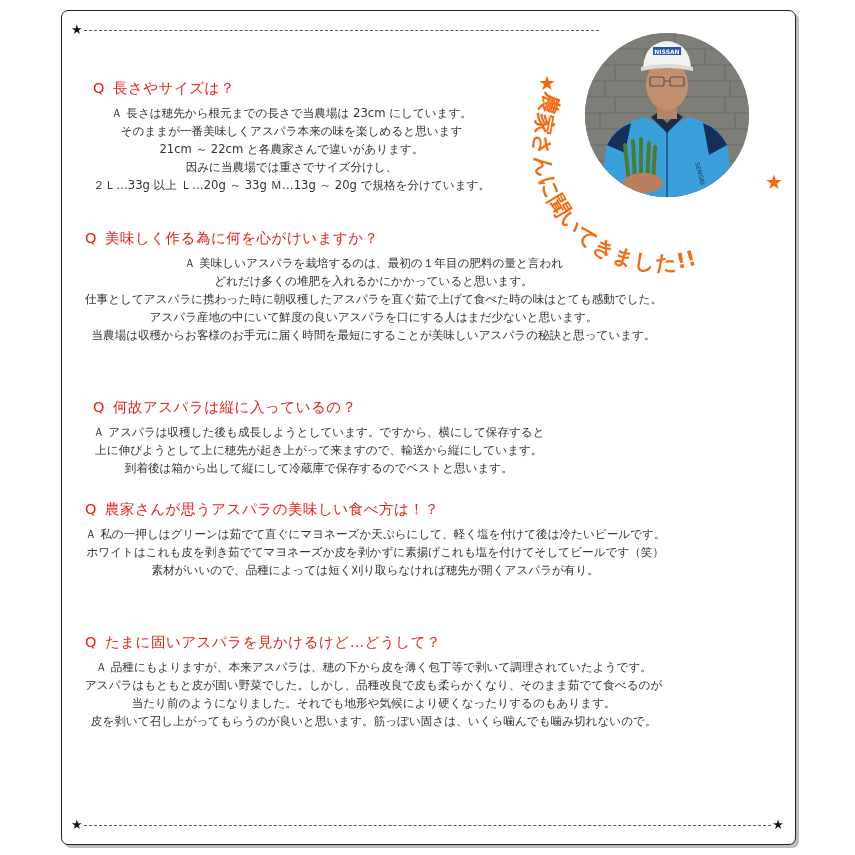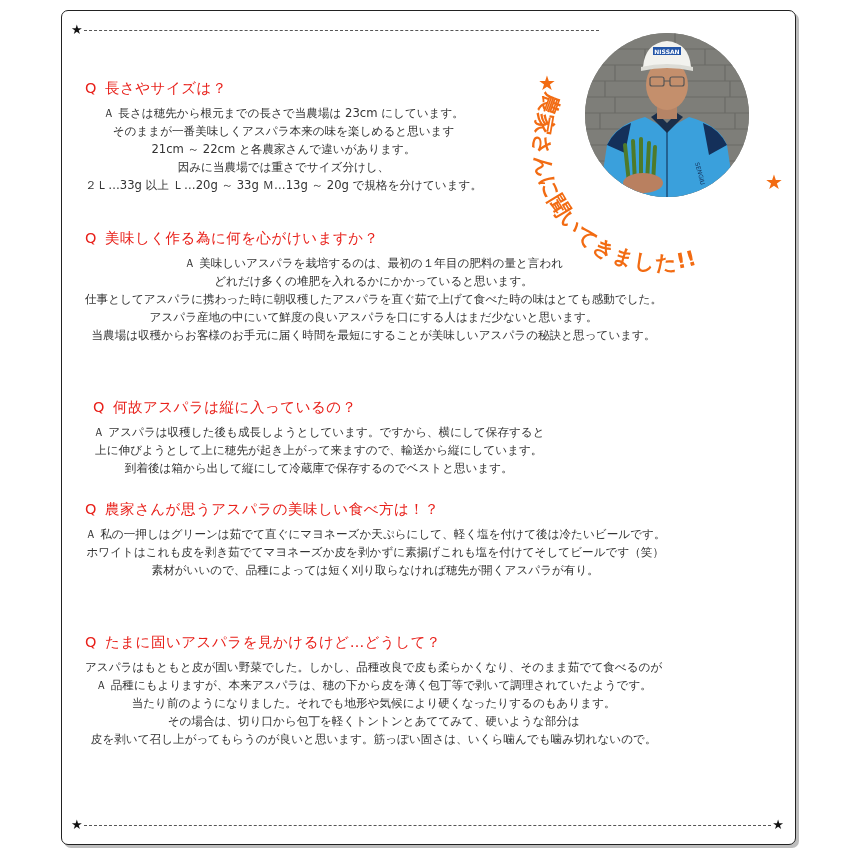--- a/index.html
+++ b/index.html
@@ -172,21 +172,21 @@
   <defs>
     <path id="arcPath" d="M 22 72 A 115 115 0 0 0 248 178"></path>
   </defs>
   <text fill="#f26b12" font-size="21" font-weight="bold" font-family="DejaVu Sans, sans-serif" letter-spacing="1">
     <textPath href="#arcPath">農家さんに聞いてきました!!</textPath>
   </text>
 </svg>
 <span class="star-orange" style="left:538px; top:73px;">★</span>
 <span class="star-orange" style="left:765px; top:172px;">★</span>
 
-<div class="qa" style="top:78px;">
+<div class="qa" style="top:78px;margin-left:8px;">
   <p class="q"><span class="qmark">Q</span><span>長さやサイズは？</span></p>
   <p class="a">
     <span class="line">Ａ 長さは穂先から根元までの長さで当農場は 23cm にしています。</span>
     <span class="line">そのままが一番美味しくアスパラ本来の味を楽しめると思います</span>
     <span class="line">21cm ～ 22cm と各農家さんで違いがあります。</span>
     <span class="line">因みに当農場では重さでサイズ分けし、</span>
     <span class="line">２Ｌ…33g 以上 Ｌ…20g ～ 33g Ｍ…13g ～ 20g で規格を分けています。</span>
   </p>
 </div>
 
@@ -215,19 +215,18 @@
   <p class="a">
     <span class="line">Ａ 私の一押しはグリーンは茹でて直ぐにマヨネーズか天ぷらにして、軽く塩を付けて後は冷たいビールです。</span>
     <span class="line">ホワイトはこれも皮を剥き茹でてマヨネーズか皮を剥かずに素揚げこれも塩を付けてそしてビールです（笑）</span>
     <span class="line">素材がいいので、品種によっては短く刈り取らなければ穂先が開くアスパラが有り。</span>
   </p>
 </div>
 
 <div class="qa" style="top:632px;">
   <p class="q"><span class="qmark">Q</span><span>たまに固いアスパラを見かけるけど…どうして？</span></p>
   <p class="a">
+    <span class="line">Ａ 品種にもよりますが、本来アスパラは、穂の下から皮を薄く包丁等で剥いて調理されていたようです。</span>
     <span class="line">アスパラはもともと皮が固い野菜でした。しかし、品種改良で皮も柔らかくなり、そのまま茹でて食べるのが</span>
-    <span class="line">Ａ 品種にもよりますが、本来アスパラは、穂の下から皮を薄く包丁等で剥いて調理されていたようです。</span>
     <span class="line">当たり前のようになりました。それでも地形や気候により硬くなったりするのもあります。</span>
-    <span class="line">その場合は、切り口から包丁を軽くトントンとあててみて、硬いような部分は</span>
     <span class="line">皮を剥いて召し上がってもらうのが良いと思います。筋っぽい固さは、いくら噛んでも噛み切れないので。</span>
   </p>
 </div>
 
 </body></html>

